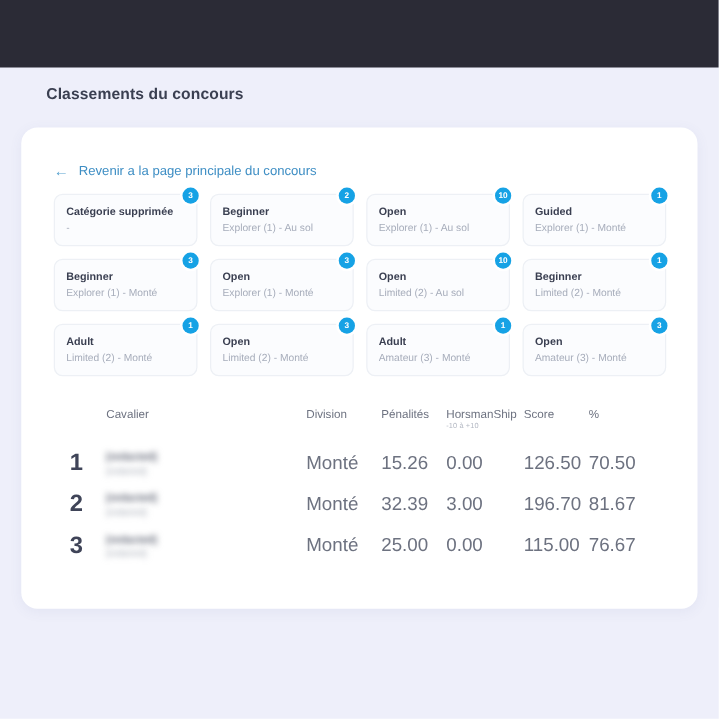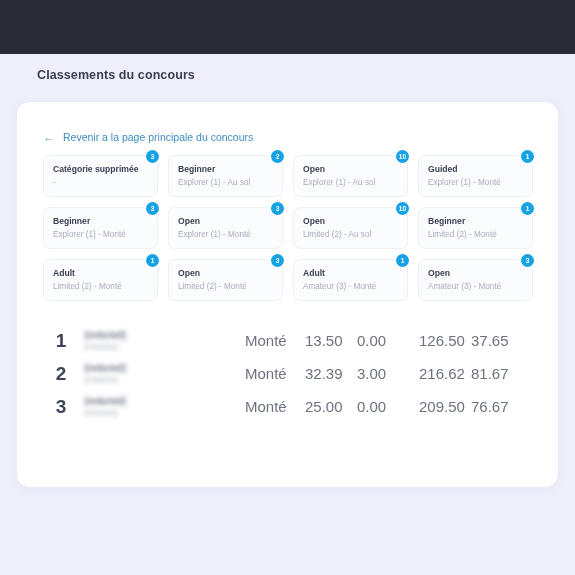--- a/index.html
+++ b/index.html
@@ -274,54 +274,66 @@
           <div class="cat-sub">Amateur (3) - Monté</div>
         </div>
         <div class="cat-card">
           <div class="cat-badge">3</div>
           <div class="cat-title">Open</div>
           <div class="cat-sub">Amateur (3) - Monté</div>
         </div>
       </div>
 
     <div class="results">
+      <div class="res-row res-head">
+        <div class="th"></div>
+        <div class="th">Cavalier</div>
+        <div class="th">Division</div>
+        <div class="th">Pénalités</div>
+        <div class="th">
+          <span>HorsmanShip</span>
+          <span class="th-sub">-10 à +10</span>
+        </div>
+        <div class="th">Score</div>
+        <div class="th">%</div>
+      </div>
       <div>
           <div class="res-row res-body-row">
             <div class="rank">1</div>
             <div class="rider">
               <div class="rider-name">[redacted]</div>
               <div class="rider-meta">[redacted]</div>
             </div>
             <div class="td">Monté</div>
-            <div class="td">13.50</div>
+            <div class="td">15.26</div>
             <div class="td">0.00</div>
             <div class="td">126.50</div>
-            <div class="td">37.65</div>
+            <div class="td">70.50</div>
           </div>
           <div class="res-row res-body-row">
             <div class="rank">2</div>
             <div class="rider">
               <div class="rider-name">[redacted]</div>
               <div class="rider-meta">[redacted]</div>
             </div>
             <div class="td">Monté</div>
             <div class="td">32.39</div>
             <div class="td">3.00</div>
-            <div class="td">216.62</div>
+            <div class="td">196.70</div>
             <div class="td">81.67</div>
           </div>
           <div class="res-row res-body-row">
             <div class="rank">3</div>
             <div class="rider">
               <div class="rider-name">[redacted]</div>
               <div class="rider-meta">[redacted]</div>
             </div>
             <div class="td">Monté</div>
             <div class="td">25.00</div>
             <div class="td">0.00</div>
-            <div class="td">209.50</div>
+            <div class="td">115.00</div>
             <div class="td">76.67</div>
           </div>
         </div>
     </div>
 
   </div>
 </div>
 
 </body></html>

